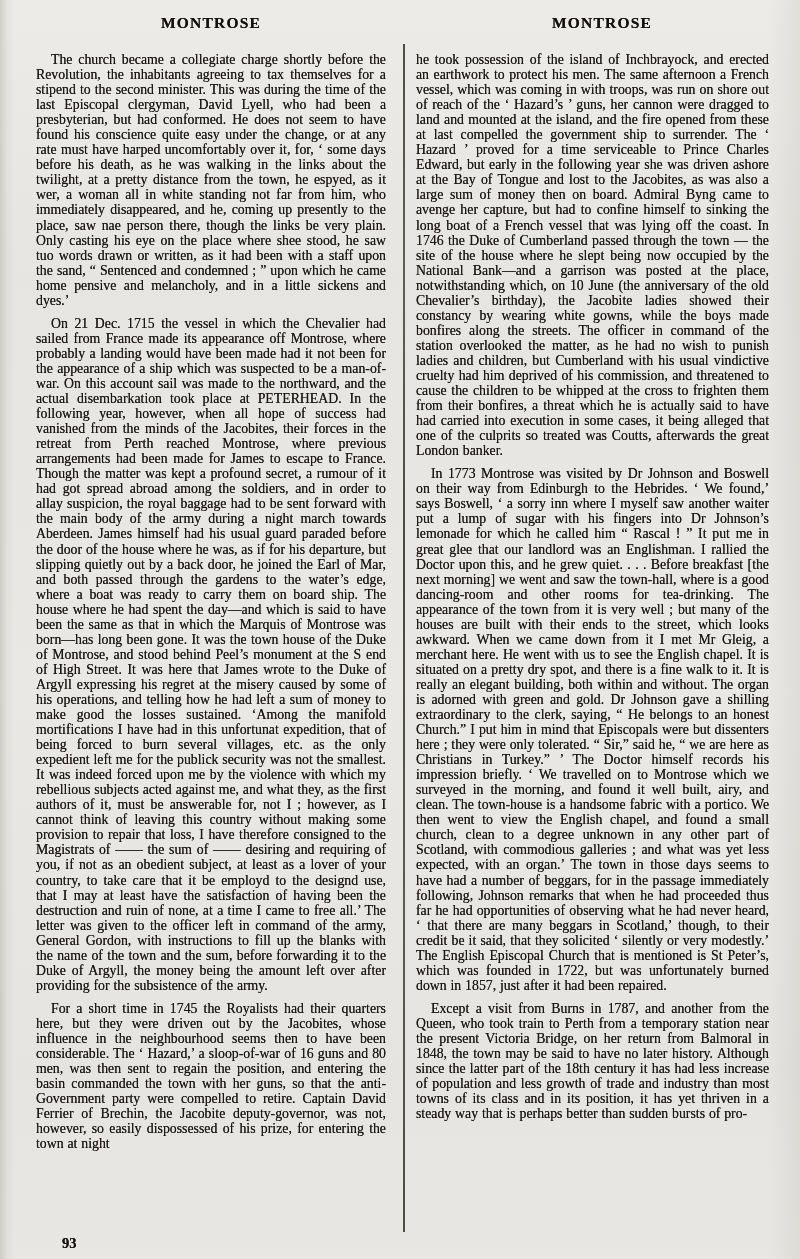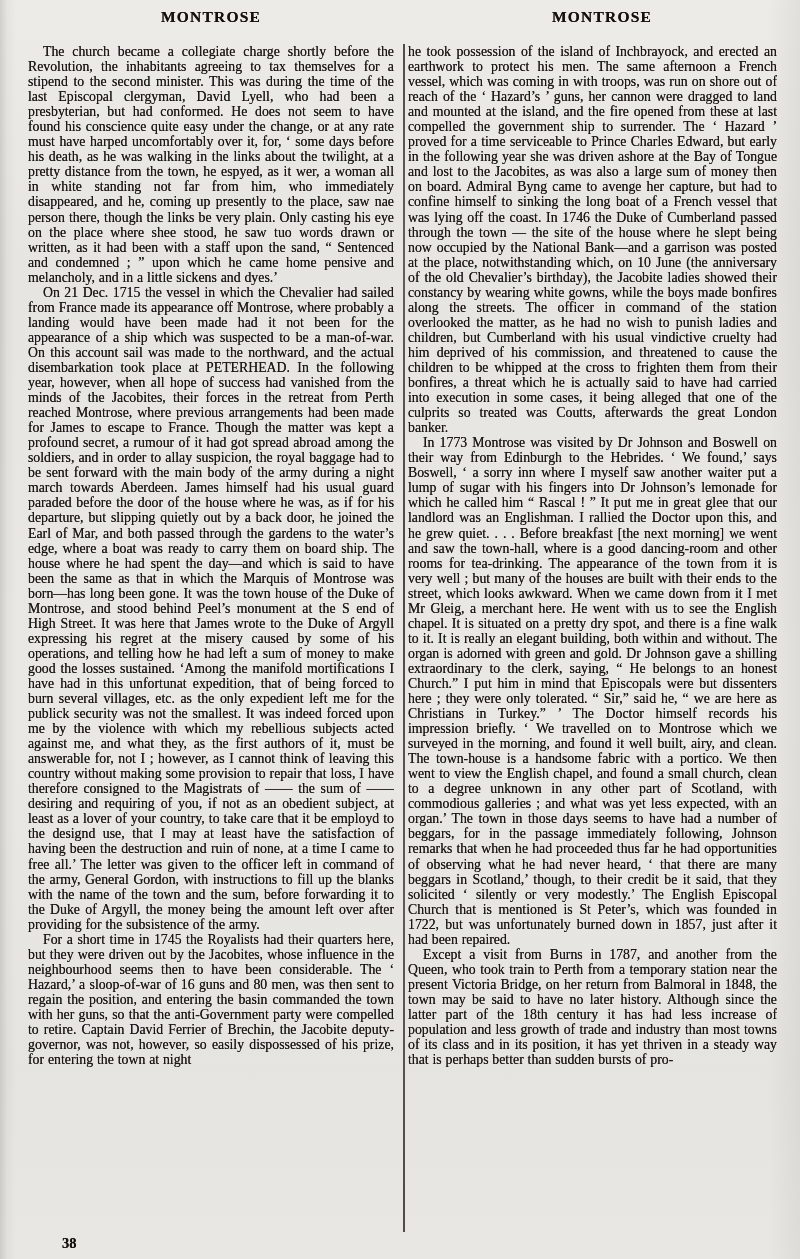--- a/index.html
+++ b/index.html
@@ -14,21 +14,21 @@
     width: 800px; height: 1259px;
     overflow: hidden;
     color: #1b1816;
     background:
       linear-gradient(90deg, rgba(110,108,102,0.22) 0px, rgba(110,108,102,0.06) 7px, rgba(110,108,102,0.0) 16px),
       linear-gradient(90deg, rgba(255,255,255,0.0) 96%, rgba(120,118,112,0.10) 100%),
       linear-gradient(180deg, #edebe7 0%, #e7e5e1 22%, #eae8e4 55%, #e6e4e0 85%, #e9e7e3 100%);
   }
   .running-head {
     position: absolute;
-    top: 8px;
+    top: 14px;
     text-align: center;
     font-weight: 700;
     font-size: 15.5px;
     letter-spacing: 1.2px;
     color: #14110f;
     text-shadow: 0 0 0.6px rgba(20,17,14,0.85);
   }
   .running-head.left  { left: 28px;  width: 366px; }
   .running-head.right { left: 418px; width: 368px; }
   .divider {
@@ -45,21 +45,21 @@
     overflow: hidden;
     font-size: 13.8px;
     line-height: 15.05px;
     text-align: justify;
     color: #1b1816;
     text-shadow: 0 0 0.55px rgba(27,24,22,0.85);
     word-spacing: 0.4px;
   }
   .col-left  { left: 28px;  width: 366px; }
   .col-right { left: 408px; width: 369px; }
-  .para { margin: 0; }
+  .para { margin: 8px; }
   .para.indent { text-indent: 15px; }
   .page-number {
     position: absolute;
     left: 62px; top: 1235px;
     font-weight: 700;
     font-size: 14.5px;
     color: #14110f;
     text-shadow: 0 0 0.6px rgba(20,17,14,0.85);
   }
 </style>
@@ -77,14 +77,14 @@
       <p class="para indent">On 21 Dec. 1715 the vessel in which the Chevalier had sailed from France made its appearance off Montrose, where probably a landing would have been made had it not been for the appearance of a ship which was suspected to be a man-of-war.  On this account sail was made to the northward, and the actual disembarkation took place at PETERHEAD.  In the following year, however, when all hope of success had vanished from the minds of the Jacobites, their forces in the retreat from Perth reached Montrose, where previous arrangements had been made for James to escape to France.  Though the matter was kept a profound secret, a rumour of it had got spread abroad among the soldiers, and in order to allay suspicion, the royal baggage had to be sent forward with the main body of the army during a night march towards Aberdeen.  James himself had his usual guard paraded before the door of the house where he was, as if for his departure, but slipping quietly out by a back door, he joined the Earl of Mar, and both passed through the gardens to the water’s edge, where a boat was ready to carry them on board ship.  The house where he had spent the day—and which is said to have been the same as that in which the Marquis of Montrose was born—has long been gone.  It was the town house of the Duke of Montrose, and stood behind Peel’s monument at the S end of High Street.  It was here that James wrote to the Duke of Argyll expressing his regret at the misery caused by some of his operations, and telling how he had left a sum of money to make good the losses sustained.  ‘Among the manifold mortifications I have had in this unfortunat expedition, that of being forced to burn several villages, etc. as the only expedient left me for the publick security was not the smallest.  It was indeed forced upon me by the violence with which my rebellious subjects acted against me, and what they, as the first authors of it, must be answerable for, not I ; however, as I cannot think of leaving this country without making some provision to repair that loss, I have therefore consigned to the Magistrats of —— the sum of —— desiring and requiring of you, if not as an obedient subject, at least as a lover of your country, to take care that it be employd to the designd use, that I may at least have the satisfaction of having been the destruction and ruin of none, at a time I came to free all.’  The letter was given to the officer left in command of the army, General Gordon, with instructions to fill up the blanks with the name of the town and the sum, before forwarding it to the Duke of Argyll, the money being the amount left over after providing for the subsistence of the army.</p>
       <p class="para indent">For a short time in 1745 the Royalists had their quarters here, but they were driven out by the Jacobites, whose influence in the neighbourhood seems then to have been considerable.  The ‘ Hazard,’ a sloop-of-war of 16 guns and 80 men, was then sent to regain the position, and entering the basin commanded the town with her guns, so that the anti-Government party were compelled to retire.  Captain David Ferrier of Brechin, the Jacobite deputy-governor, was not, however, so easily dispossessed of his prize, for entering the town at night</p>
     </div>
 
   <div class="col col-right">
       <p class="para">he took possession of the island of Inchbrayock, and erected an earthwork to protect his men.  The same afternoon a French vessel, which was coming in with troops, was run on shore out of reach of the ‘ Hazard’s ’ guns, her cannon were dragged to land and mounted at the island, and the fire opened from these at last compelled the government ship to surrender.  The ‘ Hazard ’ proved for a time serviceable to Prince Charles Edward, but early in the following year she was driven ashore at the Bay of Tongue and lost to the Jacobites, as was also a large sum of money then on board.  Admiral Byng came to avenge her capture, but had to confine himself to sinking the long boat of a French vessel that was lying off the coast.  In 1746 the Duke of Cumberland passed through the town — the site of the house where he slept being now occupied by the National Bank—and a garrison was posted at the place, notwithstanding which, on 10 June (the anniversary of the old Chevalier’s birthday), the Jacobite ladies showed their constancy by wearing white gowns, while the boys made bonfires along the streets.  The officer in command of the station overlooked the matter, as he had no wish to punish ladies and children, but Cumberland with his usual vindictive cruelty had him deprived of his commission, and threatened to cause the children to be whipped at the cross to frighten them from their bonfires, a threat which he is actually said to have had carried into execution in some cases, it being alleged that one of the culprits so treated was Coutts, afterwards the great London banker.</p>
       <p class="para indent">In 1773 Montrose was visited by Dr Johnson and Boswell on their way from Edinburgh to the Hebrides. ‘ We found,’ says Boswell, ‘ a sorry inn where I myself saw another waiter put a lump of sugar with his fingers into Dr Johnson’s lemonade for which he called him “ Rascal ! ”  It put me in great glee that our landlord was an Englishman.  I rallied the Doctor upon this, and he grew quiet.  .  .  .  Before breakfast [the next morning] we went and saw the town-hall, where is a good dancing-room and other rooms for tea-drinking. The appearance of the town from it is very well ; but many of the houses are built with their ends to the street, which looks awkward.  When we came down from it I met Mr Gleig, a merchant here.  He went with us to see the English chapel.  It is situated on a pretty dry spot, and there is a fine walk to it.  It is really an elegant building, both within and without. The organ is adorned with green and gold.  Dr Johnson gave a shilling extraordinary to the clerk, saying, “ He belongs to an honest Church.”  I put him in mind that Episcopals were but dissenters here ; they were only tolerated.  “ Sir,” said he, “ we are here as Christians in Turkey.” ’  The Doctor himself records his impression briefly.  ‘ We travelled on to Montrose which we surveyed in the morning, and found it well built, airy, and clean.  The town-house is a handsome fabric with a portico.  We then went to view the English chapel, and found a small church, clean to a degree unknown in any other part of Scotland, with commodious galleries ; and what was yet less expected, with an organ.’  The town in those days seems to have had a number of beggars, for in the passage immediately following, Johnson remarks that when he had proceeded thus far he had opportunities of observing what he had never heard, ‘ that there are many beggars in Scotland,’ though, to their credit be it said, that they solicited ‘ silently or very modestly.’  The English Episcopal Church that is mentioned is St Peter’s, which was founded in 1722, but was unfortunately burned down in 1857, just after it had been repaired.</p>
       <p class="para indent">Except a visit from Burns in 1787, and another from the Queen, who took train to Perth from a temporary station near the present Victoria Bridge, on her return from Balmoral in 1848, the town may be said to have no later history.  Although since the latter part of the 18th century it has had less increase of population and less growth of trade and industry than most towns of its class and in its position, it has yet thriven in a steady way that is perhaps better than sudden bursts of pro-</p>
     </div>
 
-  <div class="page-number">38</div>
+  <div class="page-number">93</div>
 </div>
 
 </body></html>

